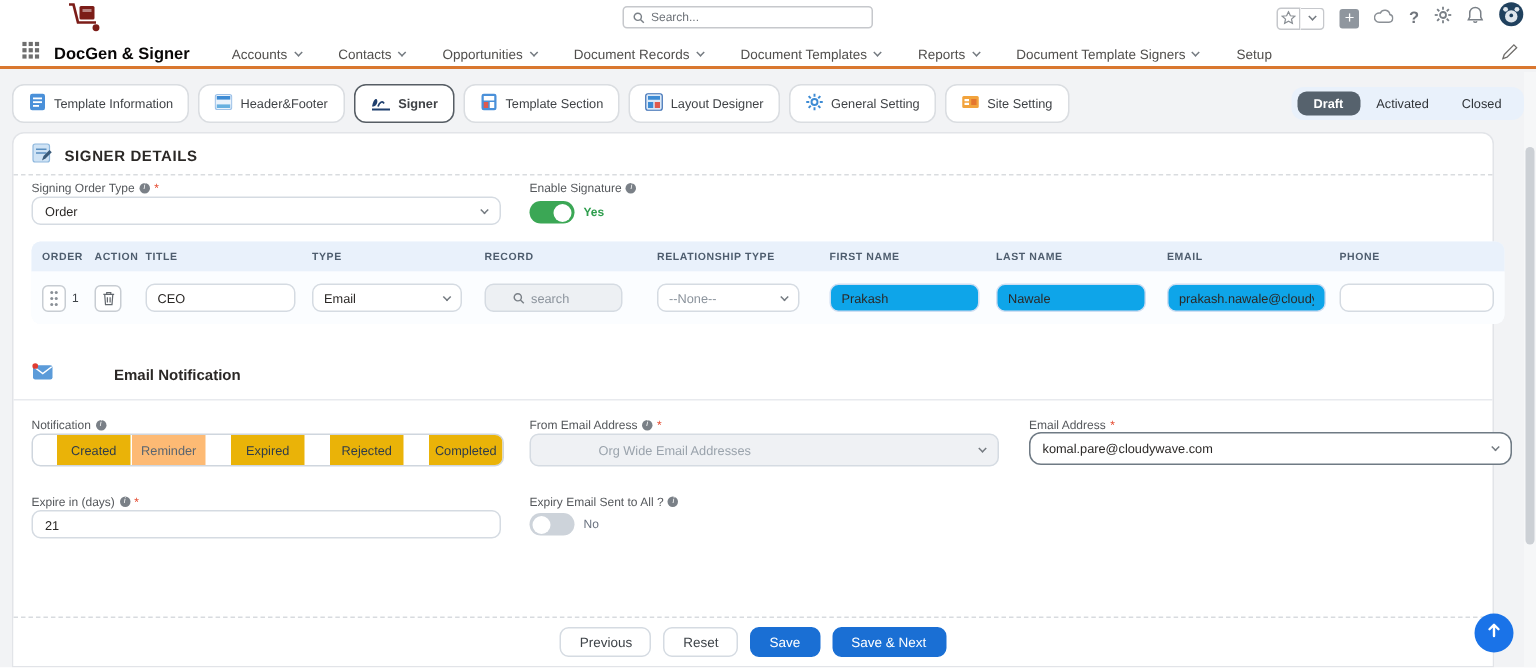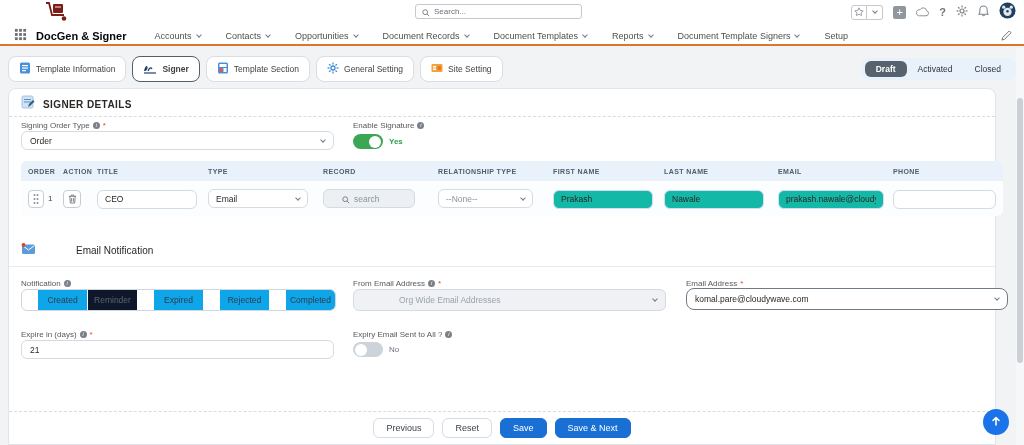--- a/index.html
+++ b/index.html
@@ -35,21 +35,21 @@
   .tab { height:26px; background:#fff; border:1px solid #dadde1; border-radius:8px; display:flex; align-items:center; gap:5px; padding:0 10px; font-size:8.5px; color:#3f4246; cursor:pointer; }
   .tab.active { border:1.5px solid #565d64; font-weight:bold; }
   .statusseg { margin-left:auto; background:#e9f1fb; border-radius:8px; padding:3px 4px; display:flex; align-items:flex-end; }
   .statusopt { font-size:8.5px; color:#2f3338; padding:3px 11px; border-radius:6px; cursor:pointer; }
   .statusopt.selected { background:#56626d; color:#fff; font-weight:bold; }
 
   
   .card { position:absolute; left:8px; top:88px; width:988px; height:357px; background:#fff; border:1px solid #e2e4e8; border-radius:8px 8px 0 0; }
   .sechead { position:absolute; left:12px; display:flex; align-items:center; gap:8px; }
   .sechead .t1 { font-size:10px; font-weight:bold; color:#2b2826; letter-spacing:.4px; }
-  .sechead .t2 { font-size:10px; font-weight:normal; color:#2b2826;padding-left:32px; }
+  .sechead .t2 { font-size:10px; font-weight:bold; color:#2b2826;padding-left:32px; }
   .dashdiv { position:absolute; left:0; right:0; border-top:1px dashed #d9dcdf; }
   .soliddiv { position:absolute; left:0; right:0; border-top:1px solid #e8eaee; }
 
   .lbl { position:absolute; display:flex; align-items:center; gap:3px; font-size:8px; color:#55585c; }
   .info { width:7px; height:7px; border-radius:50%; background:#7a8087; color:#fff; font-size:5.5px; line-height:7px; text-align:center; display:inline-block; font-style:italic; }
   .info::before { content:"i"; }
   .req { color:#e5492e; font-size:8px; }
   .req::before { content:"*"; }
 
   .selectbox { position:absolute; height:19px; border:1px solid #d5dbe2; border-radius:6px; background:#fff; display:flex; align-items:center; font-size:8.5px; color:#2b2826; padding:0 8px; cursor:pointer; }
@@ -75,39 +75,39 @@
   .shead span { font-size:7px; font-weight:bold; color:#4e5d6e; letter-spacing:.4px; }
   .sbody { height:35px; background:#fbfdff; border-radius:0 0 6px 6px; }
   .col-order{width:35px}.col-action{width:34px}.col-title{width:111px}.col-type{width:115px}
   .col-record{width:115px}.col-rel{width:115px}.col-first{width:111px}.col-last{width:114px}
   .col-email{width:115px}.col-phone{flex:1; padding-right:7px;}
   .cellflex { display:flex; align-items:center; gap:4px; }
   .dragbtn { width:16px; height:18px; border:1px solid #c8cdd3; border-radius:4px; background:#fff; display:flex; align-items:center; justify-content:center; cursor:grab; }
   .ordernum { font-size:8px; color:#3f4449; }
   .trashbtn { width:18px; height:18px; border:1px solid #c8cdd3; border-radius:4px; background:#fff; display:flex; align-items:center; justify-content:center; cursor:pointer; }
   .cellinput { height:19px; border:1px solid #d5dbe2; border-radius:6px; background:#fff; font-size:8.5px; color:#2b2826; padding:0 7px; font-family:inherit; outline:none; width:100px; }
-  .cellinput.filled { background:#14b8a6; border-color:#cfdef2; }
+  .cellinput.filled { background:#0ea5e9; border-color:#cfdef2; }
   .cellselect { height:19px; border:1px solid #d5dbe2; border-radius:6px; background:#fff; display:flex; align-items:center; font-size:8.5px; color:#2b2826; padding:0 7px; cursor:pointer; }
   .cellselect .chev { margin-left:auto; }
   .cellselect.muted { color:#8b939c; }
   .searchfield { height:19px; width:92px; border:1px solid #d5dbe2; border-radius:6px; background:#edf0f3; display:flex; align-items:center; gap:4px; padding:0 18px; }
   .searchfield input { border:none; outline:none; background:transparent; font-size:8.5px; width:65px; font-family:inherit; color:#444; }
   .searchfield input::placeholder { color:#8b939c; }
 
   .addrow { position:absolute; left:12px; top:128px; display:flex; gap:7px; }
   .addbtn { height:18px; background:#eef0f3; border:none; border-radius:6px; display:flex; align-items:center; gap:4px; padding:0 10px; font-size:8.5px; color:#3f4449; cursor:pointer; font-family:inherit; }
   .plusglyph { font-size:10px; color:#3f4449; }
   .plusglyph::before { content:"+"; }
 
   
   .segcontrol { position:absolute; left:12px; top:200px; width:315px; height:22px; display:flex; border-radius:6px; overflow:hidden; border:1px solid #cfd6de; }
   .seg { flex:1; display:flex; align-items:center; justify-content:center; font-size:8.5px; cursor:pointer; border-right:1px solid #fff; }
   .seg:last-child { border-right:none; }
-  .seg.sel { background:#0ea5e9; color:#2e3b4a;margin-left:16px; }
-  .seg.unsel { background:#0f172a; color:#5a6570; }
+  .seg.sel { background:#eab308; color:#2e3b4a;margin-left:16px; }
+  .seg.unsel { background:#fdba74; color:#5a6570; }
 
   
   .cfooter { position:absolute; left:0; right:0; bottom:0; height:33px; border-top:1px dashed #d8dbdf; background:#fff; display:flex; align-items:center; justify-content:center; gap:8px; }
   .fbtn { height:20px; border-radius:6px; font-size:9px; padding:0 12px; cursor:pointer; font-family:inherit; }
   .fbtn.neutral { background:#fff; border:1px solid #d5dbe2; color:#3f4449; }
   .fbtn.primary { background:#1a6fd4; border:1px solid #1a6fd4; color:#fff; }
 
   .scrolltop { position:absolute; left:983px; top:409px; width:26px; height:26px; border-radius:50%; background:#1a73e8; display:flex; align-items:center; justify-content:center; cursor:pointer; }
   .sbtrack { position:absolute; right:0; top:48px; bottom:0; width:8px; background:#f6f7f8; }
   .sbthumb { position:absolute; right:1px; top:50px; width:6px; height:265px; background:#ccd0d5; border-radius:3px; cursor:pointer; }
@@ -246,36 +246,53 @@
   <div class="tabsrow">
     <span class="tab">
       <span><svg width="12" height="12" viewBox="0 0 12 12">
             <rect x="1" y="0.5" width="10" height="11" rx="1.5" fill="#4a90d9"></rect>
             <rect x="3" y="3" width="6" height="1.2" fill="#fff"></rect>
             <rect x="3" y="5.5" width="6" height="1.2" fill="#fff"></rect>
             <rect x="3" y="8" width="4" height="1.2" fill="#fff"></rect>
           </svg></span>
       <span>Template Information</span>
     </span>
+    <span class="tab">
+      <span><svg width="12" height="12" viewBox="0 0 12 12">
+            <rect x="0.5" y="1" width="11" height="10" rx="1.5" fill="#eaf2fb" stroke="#9fc2e8" stroke-width="0.8"></rect>
+            <rect x="1.5" y="2" width="9" height="2.4" fill="#3d8bd4"></rect>
+            <rect x="1.5" y="7.6" width="9" height="2.4" fill="#67b0e0"></rect>
+          </svg></span>
+      <span>Header&amp;Footer</span>
+    </span>
     <span class="tab active">
       <span><svg width="14" height="12" viewBox="0 0 14 12">
             <path d="M1 9C2 4 4 3 4.5 5 5 7 3 9 2 9Z" fill="#1f3f6e"></path>
             <path d="M5 9c1-3 3-4 4-2" stroke="#1f3f6e" fill="none" stroke-width="1.2"></path>
             <line x1="1" y1="11" x2="13" y2="11" stroke="#1f3f6e" stroke-width="1.2"></line>
           </svg></span>
       <span>Signer</span>
     </span>
     <span class="tab">
       <span><svg width="12" height="12" viewBox="0 0 12 12">
             <rect x="1" y="0.5" width="10" height="11" rx="1.5" fill="#4a90d9"></rect>
             <rect x="2.5" y="2" width="7" height="3" fill="#fff"></rect>
             <rect x="2.5" y="6" width="3" height="4" fill="#e05a4e"></rect>
             <rect x="6.5" y="6" width="3" height="4" fill="#fff"></rect>
           </svg></span>
       <span>Template Section</span>
+    </span>
+    <span class="tab">
+      <span><svg width="12" height="12" viewBox="0 0 12 12">
+            <rect x="0.5" y="0.5" width="11" height="11" rx="1.5" fill="#dbe9f8" stroke="#3d6fb4" stroke-width="0.8"></rect>
+            <rect x="2" y="2" width="8" height="2.5" fill="#3d8bd4"></rect>
+            <rect x="2" y="6" width="3.5" height="4" fill="#3d8bd4"></rect>
+            <rect x="6.5" y="6" width="3.5" height="4" fill="#e05a4e"></rect>
+          </svg></span>
+      <span>Layout Designer</span>
     </span>
     <span class="tab">
       <span><svg width="12" height="12" viewBox="0 0 12 12">
             <circle cx="6" cy="6" r="2" fill="none" stroke="#3d8bd4" stroke-width="1.3"></circle>
             <g stroke="#3d8bd4" stroke-width="1.3">
               <line x1="6" y1="0.5" x2="6" y2="2.5"></line>
               <line x1="6" y1="9.5" x2="6" y2="11.5"></line>
               <line x1="0.5" y1="6" x2="2.5" y2="6"></line>
               <line x1="9.5" y1="6" x2="11.5" y2="6"></line>
               <line x1="2.1" y1="2.1" x2="3.5" y2="3.5"></line>

